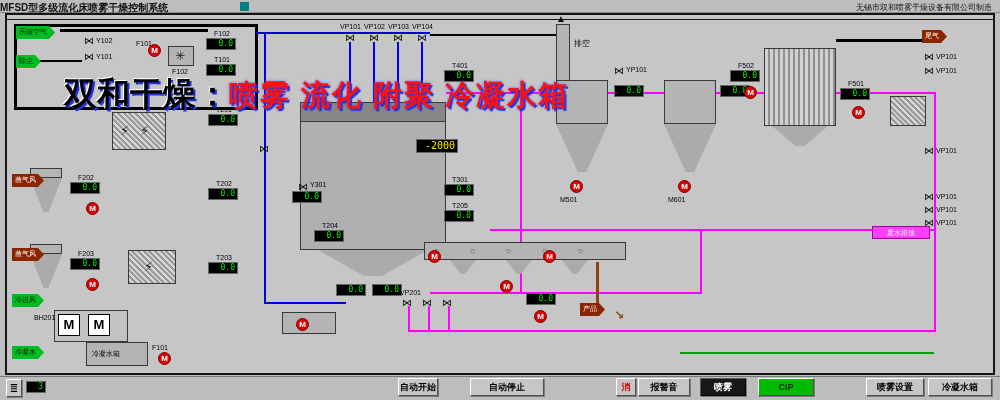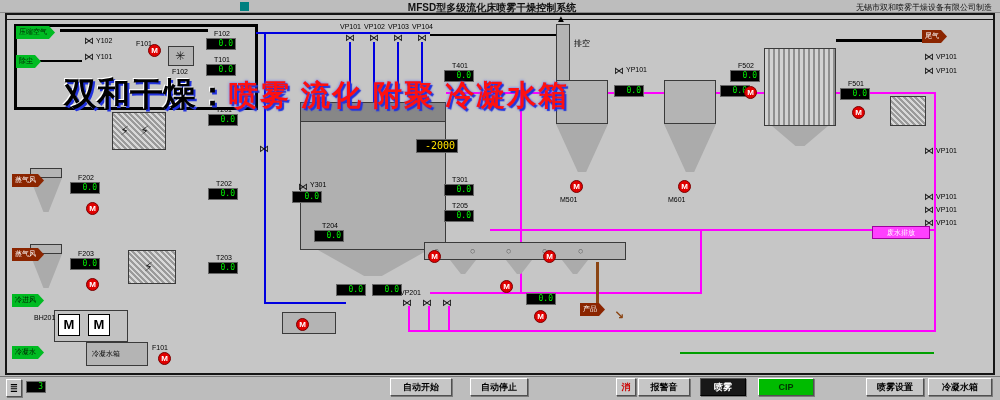--- a/index.html
+++ b/index.html
@@ -25,21 +25,21 @@
   .maroon{background:#8b2500;color:#fff}
   .btn{position:absolute;height:18px;background:#c6c6c6;border-top:1px solid #fff;border-left:1px solid #fff;
        border-right:1px solid #505050;border-bottom:1px solid #505050;box-shadow:1px 1px 0 rgba(0,0,0,.35);
        font-size:9px;font-weight:bold;text-align:center;line-height:16px;color:#000;z-index:8}
   .estop{position:absolute;background:#ffee00;border:2px solid #000;font-size:12px;font-weight:bold;
          text-align:center;line-height:20px;color:#000;z-index:8}
   .wm{position:absolute;left:64px;top:72px;z-index:40;white-space:nowrap;pointer-events:none;font-weight:bold}
   .wm1{font-size:33px;color:#000000;text-shadow:-1px -1px 0 #fff,2px 2px 0 #2233dd}
   .wm2{font-size:29px;color:#ff1010;letter-spacing:2px;text-shadow:2px 2px 1px #2233dd,0 0 3px #5566ff}
   .titlebar{position:absolute;left:0;top:0;width:1000px;height:13px;background:#bdbdbd;border-bottom:1px solid #8a8a8a;z-index:9}
-  .ttl{position:absolute;left:0;right:16px;top:1px;text-align:center;font-size:10px;font-weight:bold;color:#111}
+  .ttl{position:absolute;left:0;right:16px;top:1px;text-align:left;font-size:10px;font-weight:bold;color:#111}
   .company{position:absolute;right:8px;top:2px;font-size:8px;color:#111}
   .frame{position:absolute;border:2px solid #151515;background:#c6c6c6;z-index:1}
   .subframe{position:absolute;border:3px solid #000;z-index:1}
   .status{position:absolute;left:64px;top:378px;width:332px;height:19px;background:#0000a8;border:1px solid #333;
           color:#00ff44;font-size:11px;font-weight:bold;text-align:center;line-height:17px;letter-spacing:4px;z-index:8}
   .bottombar{position:absolute;left:0;top:376px;width:1000px;height:24px;background:#bdbdbd;border-top:1px solid #777;z-index:5}
   .msq{position:absolute;width:22px;height:22px;background:#fff;border:1px solid #000;font-size:13px;font-weight:bold;
        text-align:center;line-height:20px;z-index:6}
   .fan{position:absolute;font-size:12px;line-height:12px;color:#222;z-index:6}
   .bolt{position:absolute;font-size:13px;line-height:13px;color:#222;z-index:6}
@@ -234,22 +234,22 @@
   <span class="lbl" style="left:152px;top:344px">F101</span>
   <div class="pump" style="left:158px;top:352px">M</div>
 
   <div class="wm">
     <span class="wm1">双和干燥：</span><span class="wm2">喷雾 流化 附聚 冷凝水箱</span>
   </div>
 
   <div class="bottombar"></div>
   <div class="btn" style="left:6px;top:379px;width:16px;line-height:15px;font-size:10px">≣</div>
   <div class="disp" style="left:26px;top:381px;width:20px">3</div>
-  <div class="btn" style="left:390px;top:378px;width:62px">自动开始</div>
-  <div class="btn" style="left:470px;top:378px;width:58px">自动停止</div>
+  <div class="btn" style="left:398px;top:378px;width:40px">自动开始</div>
+  <div class="btn" style="left:470px;top:378px;width:74px">自动停止</div>
   <div class="btn" style="left:616px;top:378px;width:20px;color:#cc0000">消</div>
   <div class="btn" style="left:638px;top:378px;width:52px">报警音</div>
   <div class="btn" style="left:700px;top:378px;width:46px;background:#181818;color:#fff;border-color:#555 #000 #000 #555">喷雾</div>
   <div class="btn" style="left:758px;top:378px;width:56px;background:#00bb00;color:#003300">CIP</div>
   <div class="btn" style="left:866px;top:378px;width:58px">喷雾设置</div>
   <div class="btn" style="left:928px;top:378px;width:64px">冷凝水箱</div>
 
 </div>
 
 </body></html>

